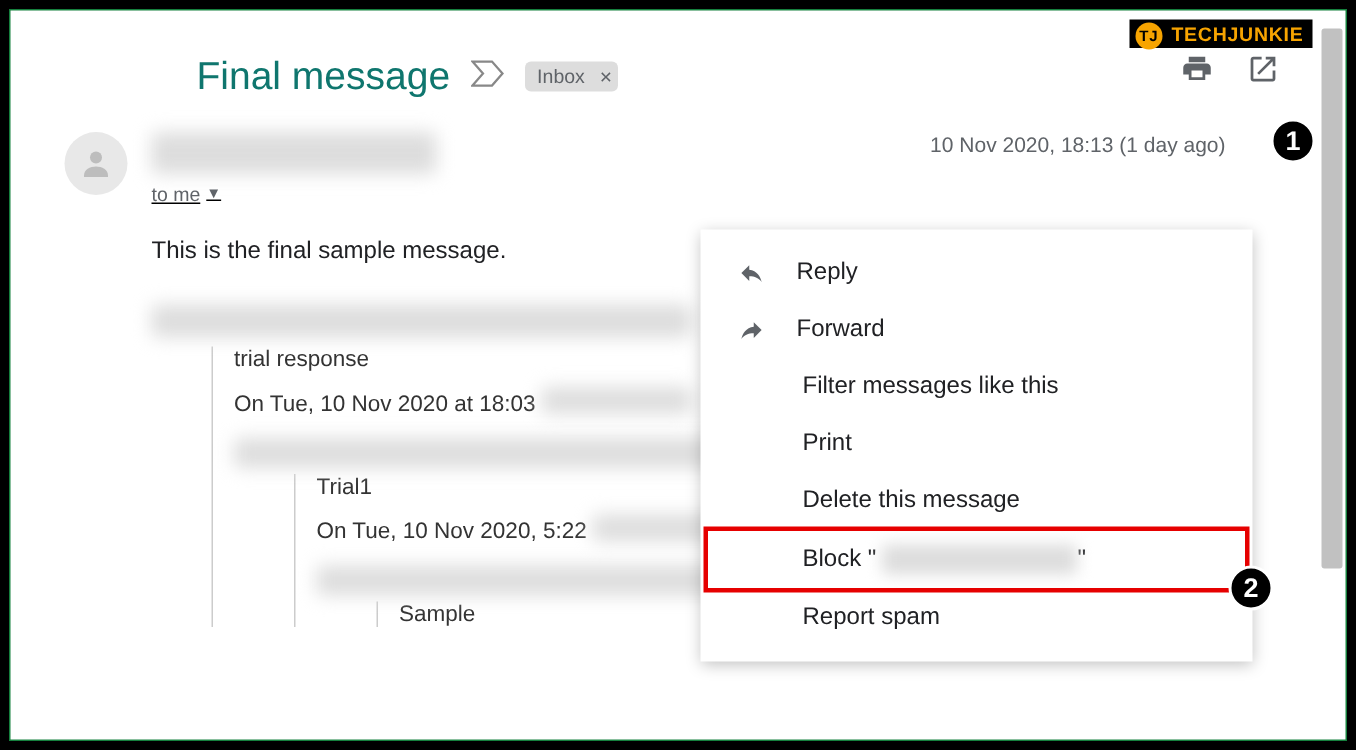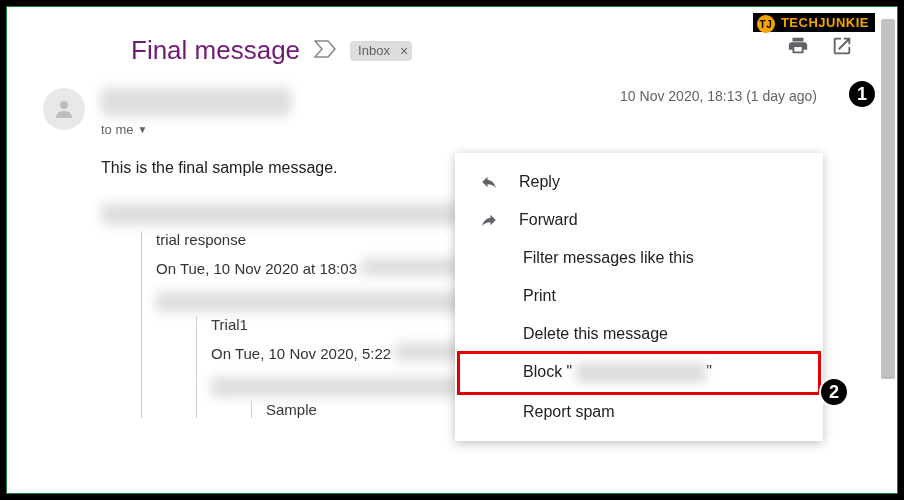--- a/index.html
+++ b/index.html
@@ -59,21 +59,21 @@
     .header {
       display: flex;
       align-items: center;
       gap: 14px;
       margin-left: 88px;
       margin-bottom: 22px;
     }
     .subject {
       font-size: 26px;
       font-weight: 400;
-      color: #701a75;
+      color: #0f766e;
     }
     .importance-icon {
       color: #888;
       font-size: 22px;
     }
     .label-chip {
       background: #ddd;
       color: #5f6368;
       font-size: 13px;
       padding: 2px 4px 2px 8px;
@@ -102,20 +102,21 @@
       border-radius: 50%;
       background: #e8e8e8;
       display: flex;
       align-items: center;
       justify-content: center;
       color: #bdbdbd;
       flex-shrink: 0;
     }
     .sender-block {
       flex: 1;
+      text-decoration: underline;
     }
     .sender-name-blur {
       width: 190px; height: 28px;
       background: #ddd;
       filter: blur(6px);
       border-radius: 4px;
     }
     .to-line {
       font-size: 13px;
       color: #5f6368;
@@ -197,21 +198,21 @@
       margin-top: 4px;
     }
     .quote-text {
       font-size: 15px;
       color: #333;
       margin-bottom: 10px;
     }
     .context-menu {
       position: absolute;
       top: 146px;
-      right: 74px;
+      right: 62px;
       width: 368px;
       background: #fff;
       box-shadow: 0 2px 10px rgba(0,0,0,0.25);
       z-index: 20;
       padding: 10px 0;
     }
     .menu-item {
       display: flex;
       align-items: center;
       gap: 18px;

